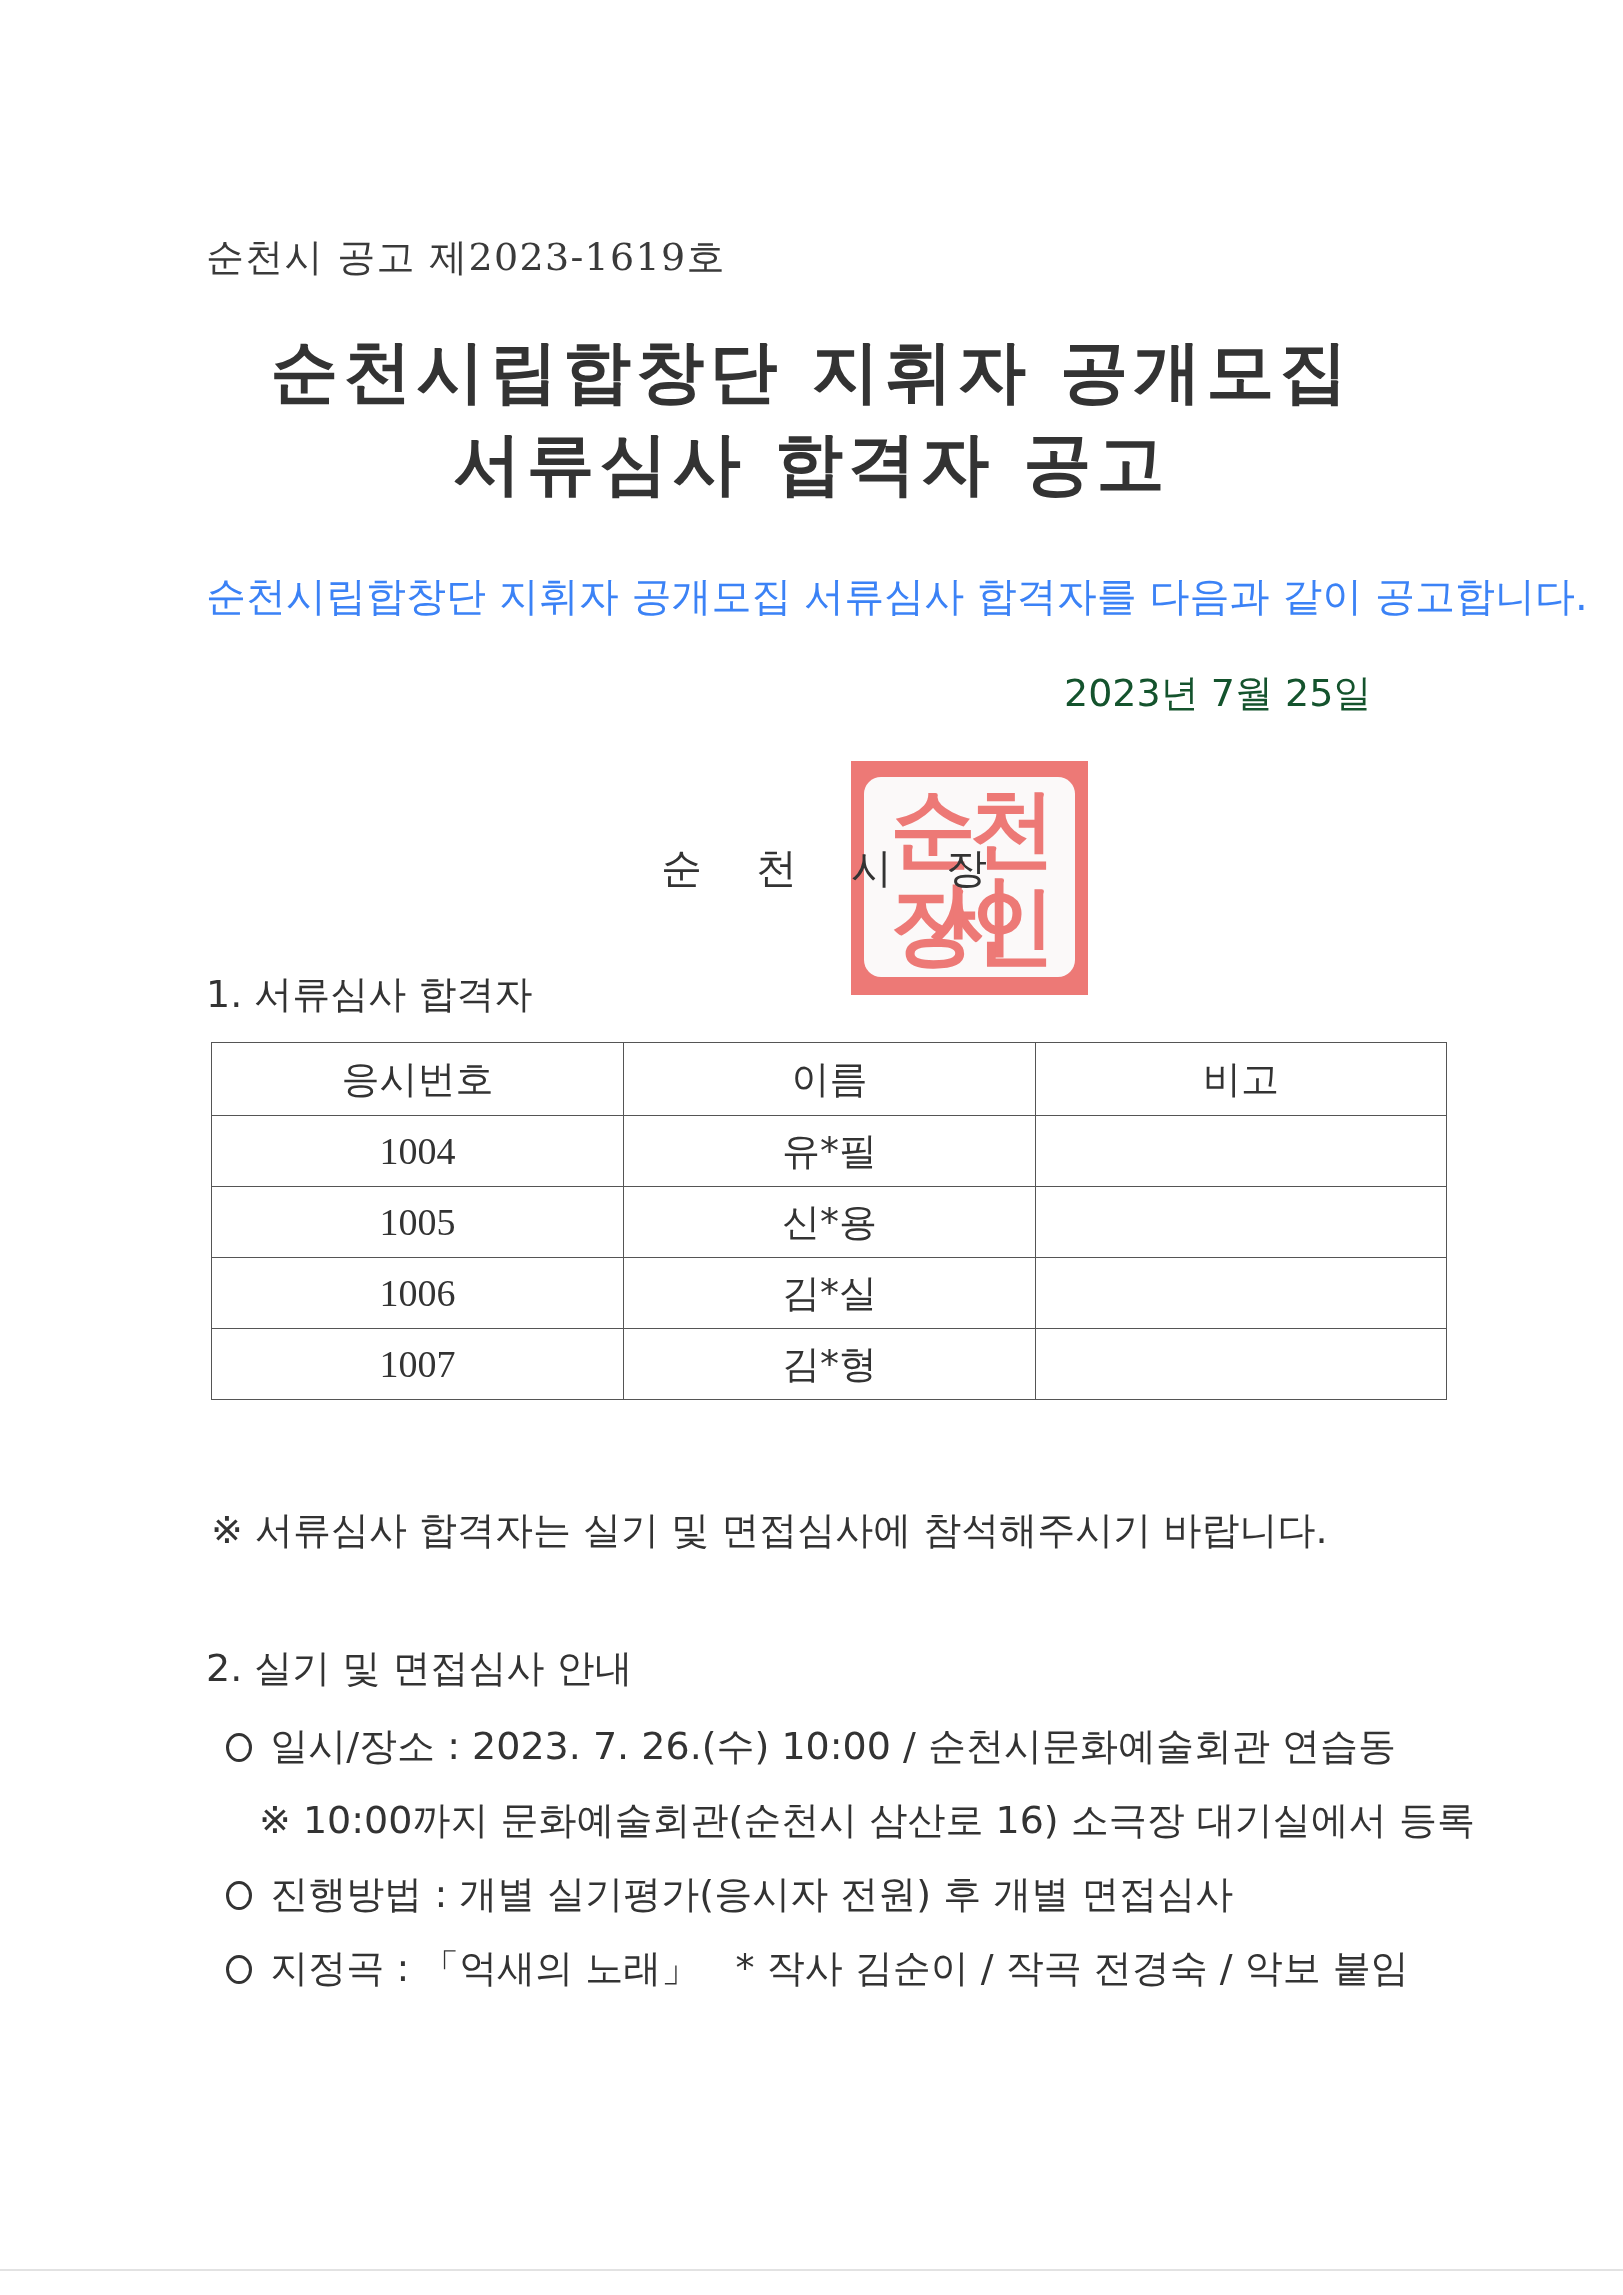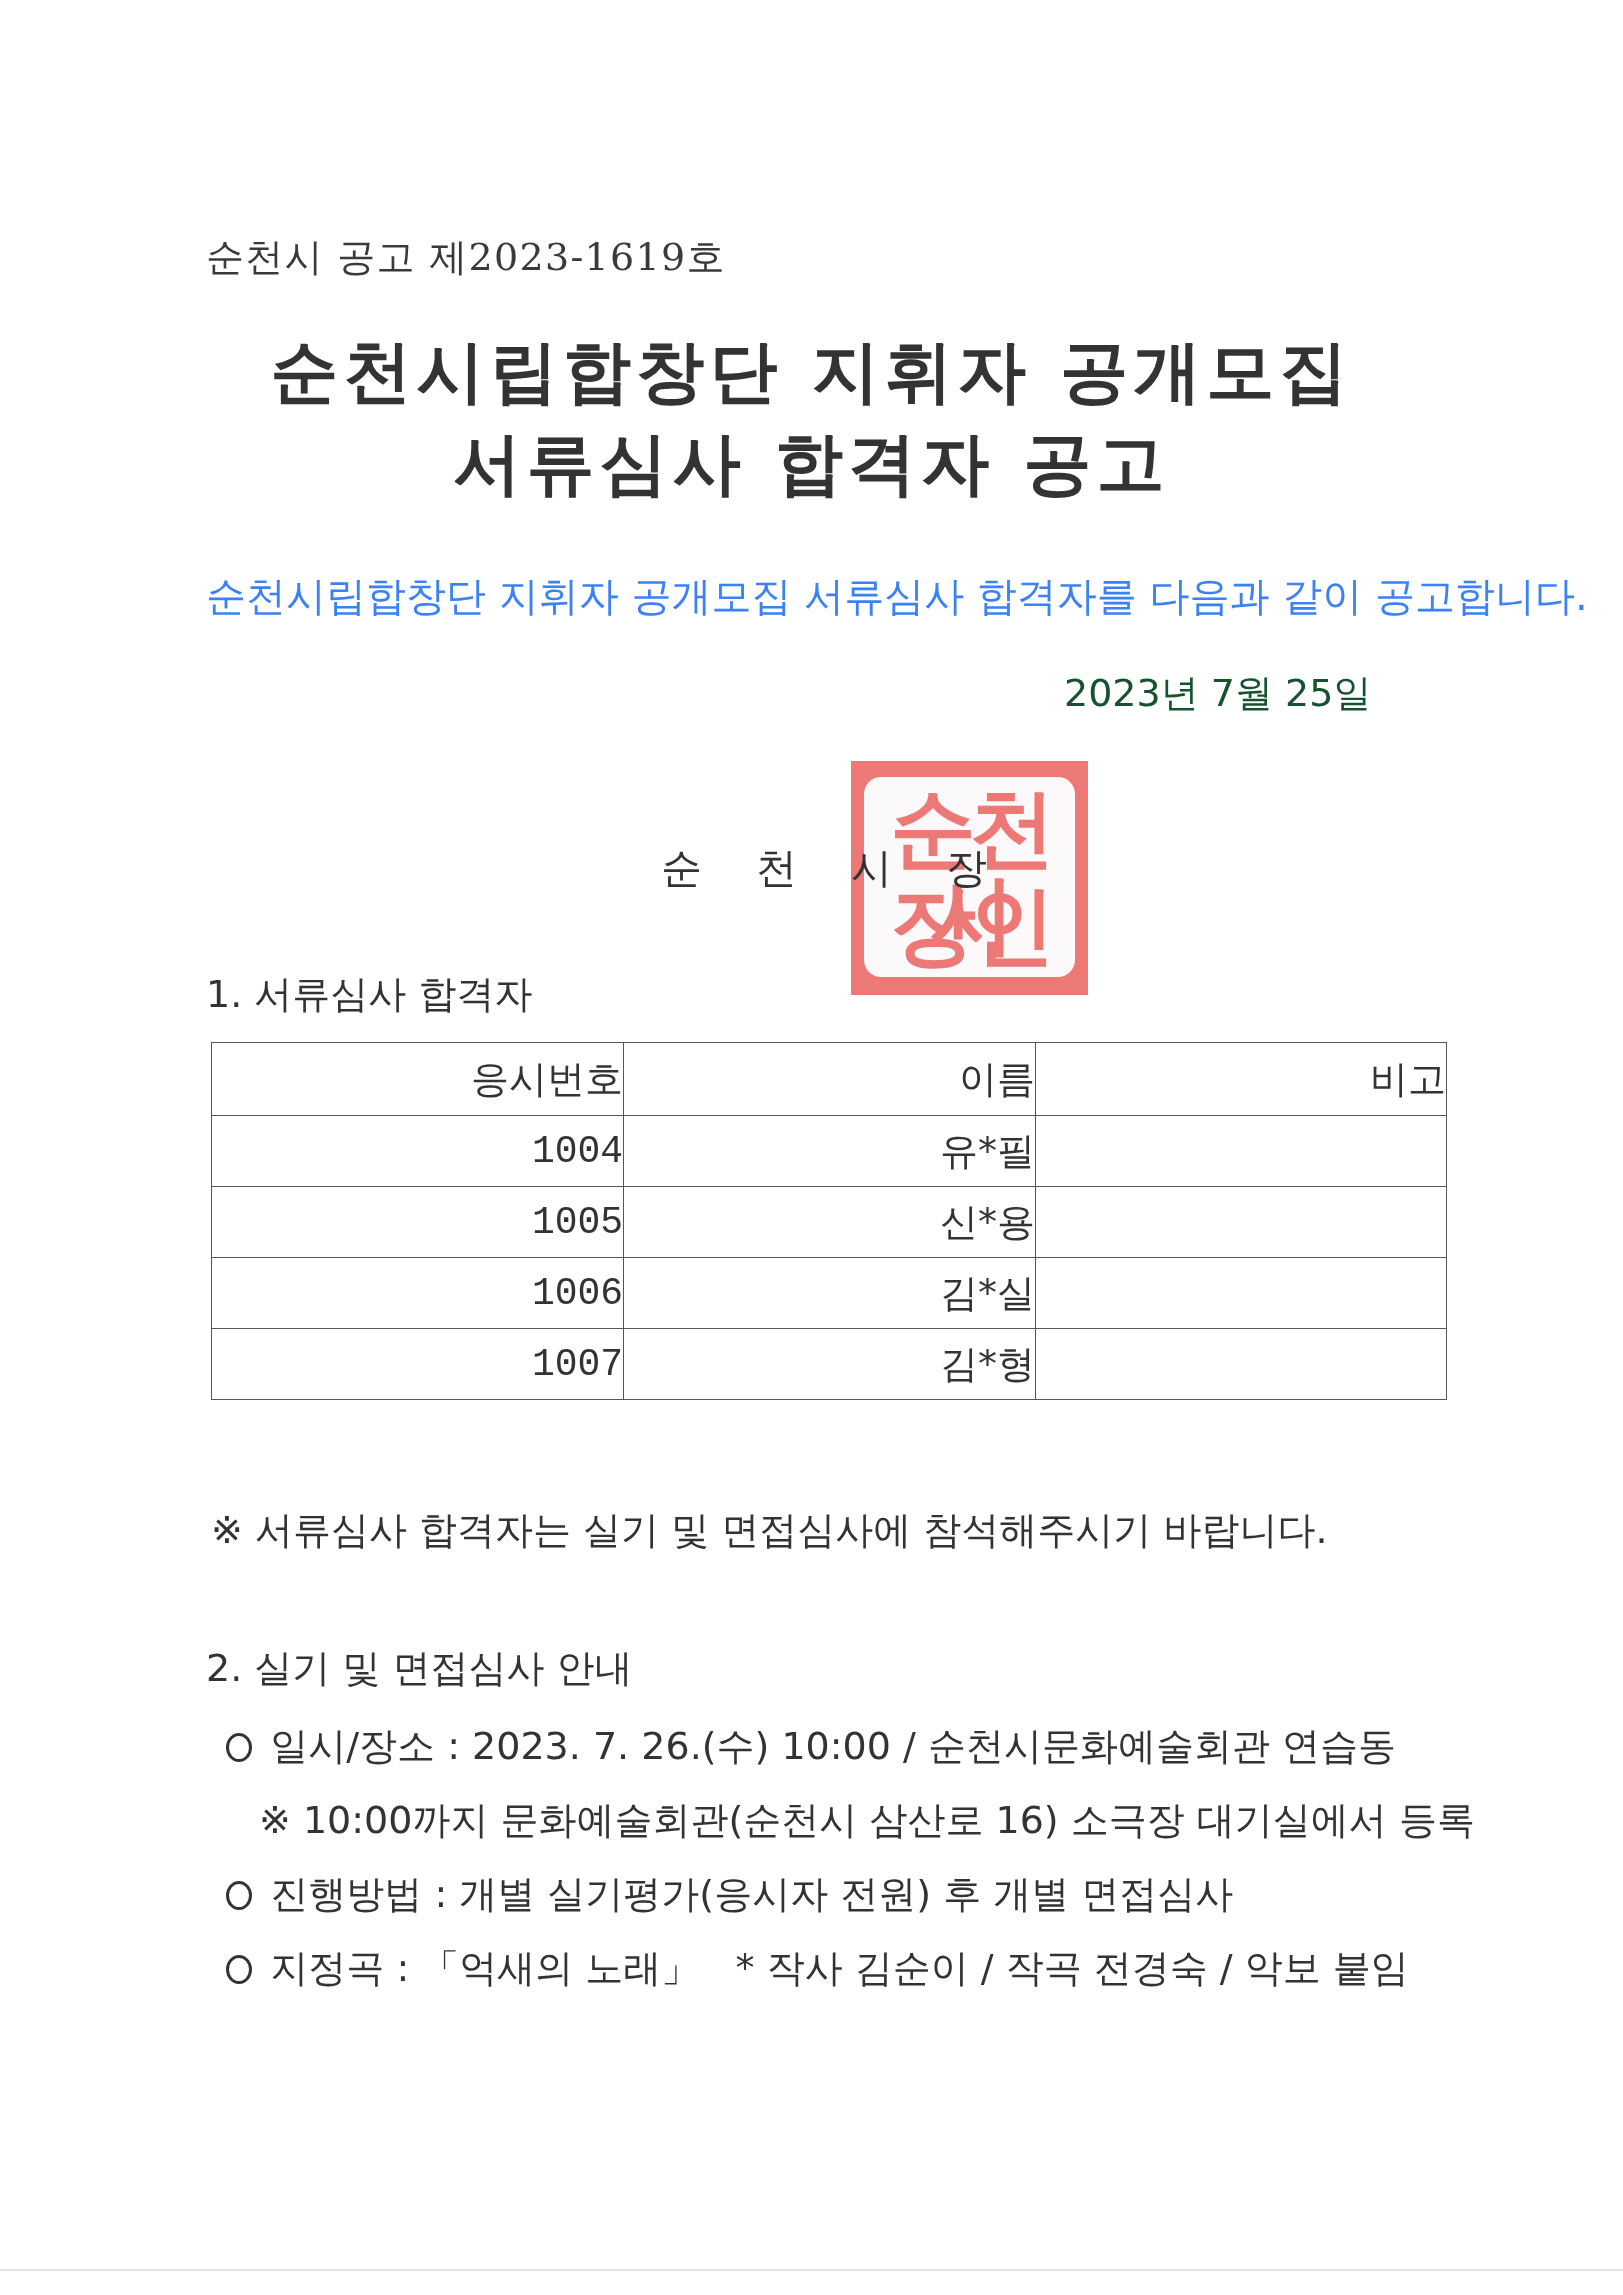--- a/index.html
+++ b/index.html
@@ -87,29 +87,29 @@
 
   table.results {
     position: absolute;
     left: 211px; top: 1042px;
     width: 1236px;
     border-collapse: collapse;
   }
   table.results td, table.results th {
     border: 1.3px solid #555;
     height: 70px;
-    text-align: right;
+    text-align: center;
     vertical-align: middle;
     font-weight: normal;
     font-size: 38px;
     color: #333;
     padding: 0;
   }
   table.results th { height: 72px; }
-  table.results td.num { font-family: Liberation Mono, monospace; font-size: 38px; }
+  table.results td.num { font-family: Liberation Serif, serif; font-size: 38px; }
   .col1 { width: 412px; }
   .col2 { width: 412px; }
   .col3 { width: 411px; }
 
   .note1 {
     left: 211px; top: 1505px;
     font-size: 38px;
     color: #333;
   }
   .bullet-line {

